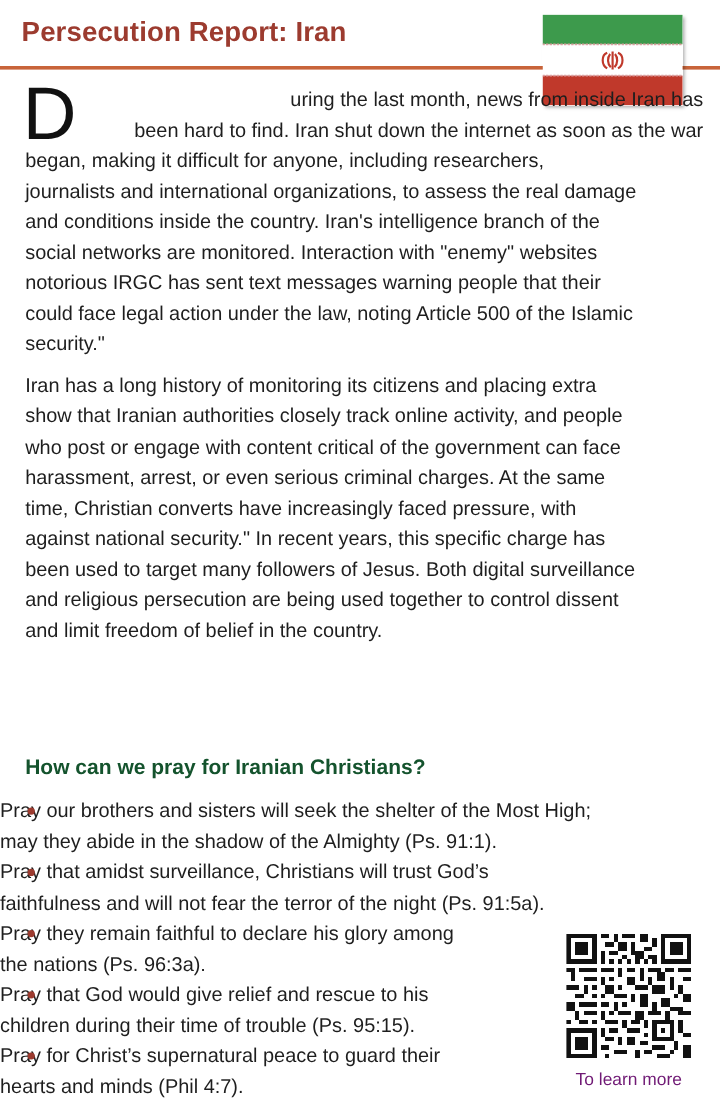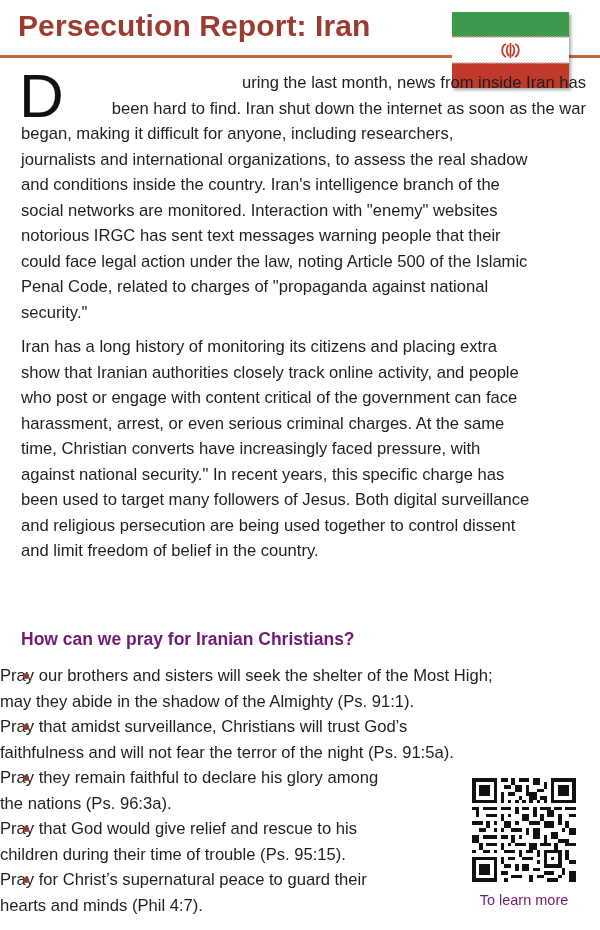--- a/index.html
+++ b/index.html
@@ -12,21 +12,21 @@
       height: 930px;
       position: relative;
       overflow: hidden;
       font-family: "Liberation Sans", "DejaVu Sans", sans-serif;
       color: #1e1e1e;
     }
     .title {
       position: absolute;
       left: 18px;
       top: 10px;
-      font-size: 30px;
+      font-size: 23px;
       font-weight: bold;
       color: #9c3b2f;
       letter-spacing: 0.1px;
       margin: 0;
       line-height: 32px;
     }
     .rule {
       position: absolute;
       left: 0;
       top: 55px;
@@ -71,21 +71,21 @@
       color: #111;
     }
     .p1 { position: relative; }
     .section-heading {
       position: absolute;
       left: 21px;
       top: 626px;
       margin: 0;
       font-size: 17.5px;
       font-weight: bold;
-      color: #701a75;
+      color: #14532d;
       line-height: 26px;
     }
     .prayer-list {
       position: absolute;
       left: 0;
       top: 663px;
       margin: 0;
       padding: 0;
       list-style: none;
       font-size: 16.6px;
@@ -148,26 +148,25 @@
     </g>
   </svg>
 </div>
 
 <div class="body-text">
   <div class="para p1">
     <span class="dropcap">D</span>
     <span class="line indent">uring the last month, news from inside Iran has</span>
     <span class="line indent">been hard to find. Iran shut down the internet as soon as the war</span>
     <span class="line">began, making it difficult for anyone, including researchers,</span>
-    <span class="line">journalists and international organizations, to assess the real shadow</span>
+    <span class="line">journalists and international organizations, to assess the real damage</span>
     <span class="line">and conditions inside the country. Iran's intelligence branch of the</span>
     <span class="line">social networks are monitored. Interaction with "enemy" websites</span>
     <span class="line">notorious IRGC has sent text messages warning people that their</span>
     <span class="line">could face legal action under the law, noting Article 500 of the Islamic</span>
-    <span class="line">Penal Code, related to charges of "propaganda against national</span>
     <span class="line">security."</span>
   </div>
   <div class="para">
     <span class="line">Iran has a long history of monitoring its citizens and placing extra</span>
     <span class="line">show that Iranian authorities closely track online activity, and people</span>
     <span class="line">who post or engage with content critical of the government can face</span>
     <span class="line">harassment, arrest, or even serious criminal charges. At the same</span>
     <span class="line">time, Christian converts have increasingly faced pressure, with</span>
     <span class="line">against national security." In recent years, this specific charge has</span>
     <span class="line">been used to target many followers of Jesus. Both digital surveillance</span>

